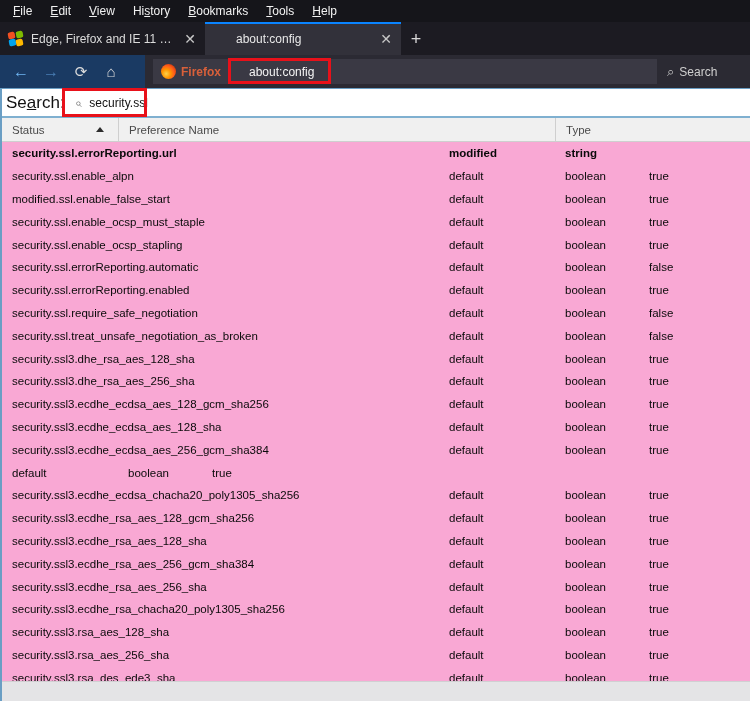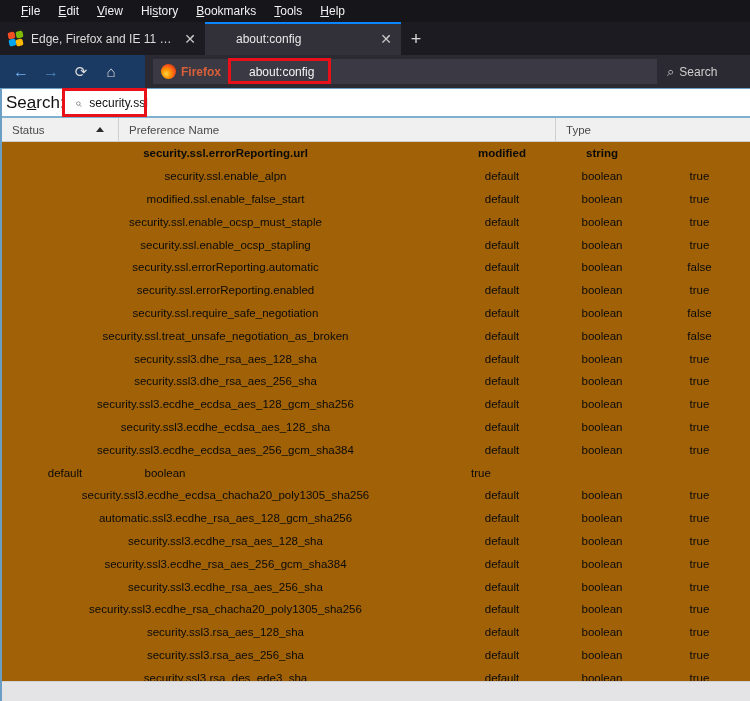--- a/index.html
+++ b/index.html
@@ -15,21 +15,21 @@
     width: 750px; height: 701px;
     background: #1a1a1e;
   }
 
   
   .menubar {
     position: absolute; top: 0; left: 0;
     width: 750px; height: 22px;
     background: #15151a;
     display: flex; align-items: center;
-    padding-left: 12px;
+    padding-left: 4px;
     box-sizing: border-box;
   }
   .menu-item {
     color: #f2f2f2;
     font-size: 12px;
     padding: 0 9px;
     line-height: 22px;
     white-space: nowrap;
     cursor: default;
   }
@@ -238,24 +238,23 @@
   .sort-arrow {
     position: absolute;
     right: 14px; top: 9px;
     width: 0; height: 0;
     border-left: 4px solid transparent;
     border-right: 4px solid transparent;
     border-bottom: 5px solid #2c2c2c;
   }
 
   .tbody {
-    background: #a16207;
+    background: #f9a8d4;
     height: 552px;
     overflow: hidden;
-    text-align: center;
   }
   .trow {
     height: 22.8px;
     display: flex; align-items: center;
     font-size: 11.5px;
     color: #0a0a0a;
     box-sizing: border-box;
     cursor: default;
   }
   .trow.modified { font-weight: bold; }
@@ -452,21 +451,21 @@
           <div class="td td-type">boolean</div>
           <div class="td td-value">true</div>
         </div>
         <div class="trow">
           <div class="td td-name">security.ssl3.ecdhe_ecdsa_chacha20_poly1305_sha256</div>
           <div class="td td-status">default</div>
           <div class="td td-type">boolean</div>
           <div class="td td-value">true</div>
         </div>
         <div class="trow">
-          <div class="td td-name">automatic.ssl3.ecdhe_rsa_aes_128_gcm_sha256</div>
+          <div class="td td-name">security.ssl3.ecdhe_rsa_aes_128_gcm_sha256</div>
           <div class="td td-status">default</div>
           <div class="td td-type">boolean</div>
           <div class="td td-value">true</div>
         </div>
         <div class="trow">
           <div class="td td-name">security.ssl3.ecdhe_rsa_aes_128_sha</div>
           <div class="td td-status">default</div>
           <div class="td td-type">boolean</div>
           <div class="td td-value">true</div>
         </div>

